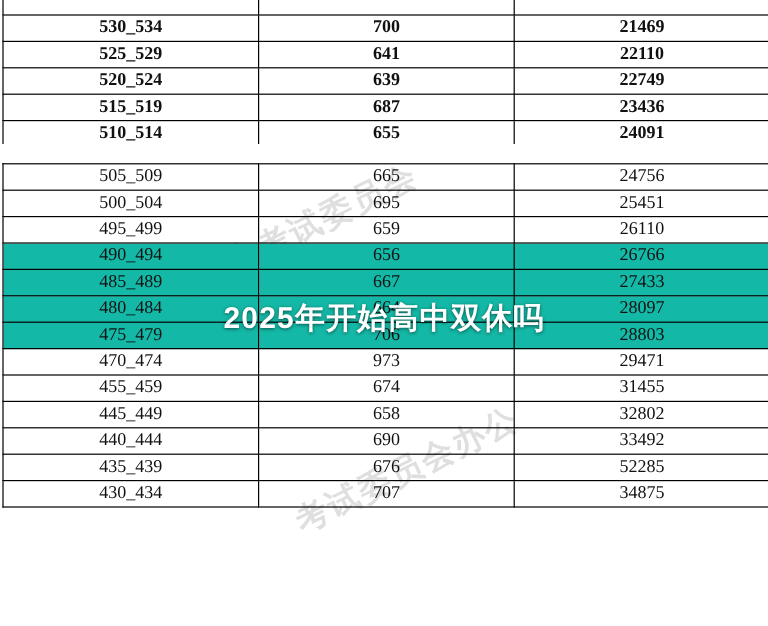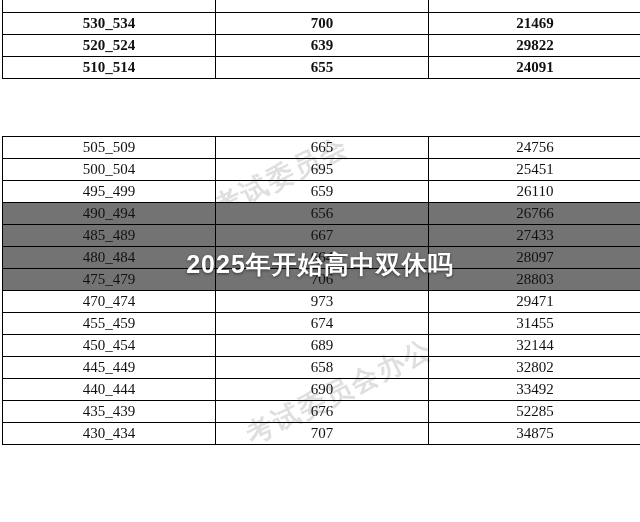--- a/index.html
+++ b/index.html
@@ -62,21 +62,21 @@
     color: #111111;
     font-family: "Liberation Serif", serif;
     padding: 0;
     background: transparent;
   }
   .col-a { width: 212px; }
   .col-b { width: 212px; }
   .col-c { width: 212px; margin-left: 48px; }
 
   tr.highlight td {
-    background: #737373;
+    background: #14b8a6;
   }
 
   
   #table-top {
     position: absolute;
     top: -10px;
     left: 2px;
   }
   #table-top td {
     border-color: #000;
@@ -128,23 +128,33 @@
           <td class="col-a"></td>
           <td class="col-b"></td>
           <td class="col-c"></td>
         </tr>
         <tr>
           <td class="col-a">530_534</td>
           <td class="col-b">700</td>
           <td class="col-c">21469</td>
         </tr>
         <tr>
+          <td class="col-a">525_529</td>
+          <td class="col-b">641</td>
+          <td class="col-c">22110</td>
+        </tr>
+        <tr>
           <td class="col-a">520_524</td>
           <td class="col-b">639</td>
-          <td class="col-c">29822</td>
+          <td class="col-c">22749</td>
+        </tr>
+        <tr>
+          <td class="col-a">515_519</td>
+          <td class="col-b">687</td>
+          <td class="col-c">23436</td>
         </tr>
         <tr>
           <td class="col-a">510_514</td>
           <td class="col-b">655</td>
           <td class="col-c">24091</td>
         </tr>
       </tbody>
   </table>
 
   <div class="gap"></div>
@@ -190,25 +200,20 @@
           <td class="col-a">470_474</td>
           <td class="col-b">973</td>
           <td class="col-c">29471</td>
         </tr>
         <tr>
           <td class="col-a">455_459</td>
           <td class="col-b">674</td>
           <td class="col-c">31455</td>
         </tr>
         <tr>
-          <td class="col-a">450_454</td>
-          <td class="col-b">689</td>
-          <td class="col-c">32144</td>
-        </tr>
-        <tr>
           <td class="col-a">445_449</td>
           <td class="col-b">658</td>
           <td class="col-c">32802</td>
         </tr>
         <tr>
           <td class="col-a">440_444</td>
           <td class="col-b">690</td>
           <td class="col-c">33492</td>
         </tr>
         <tr>

